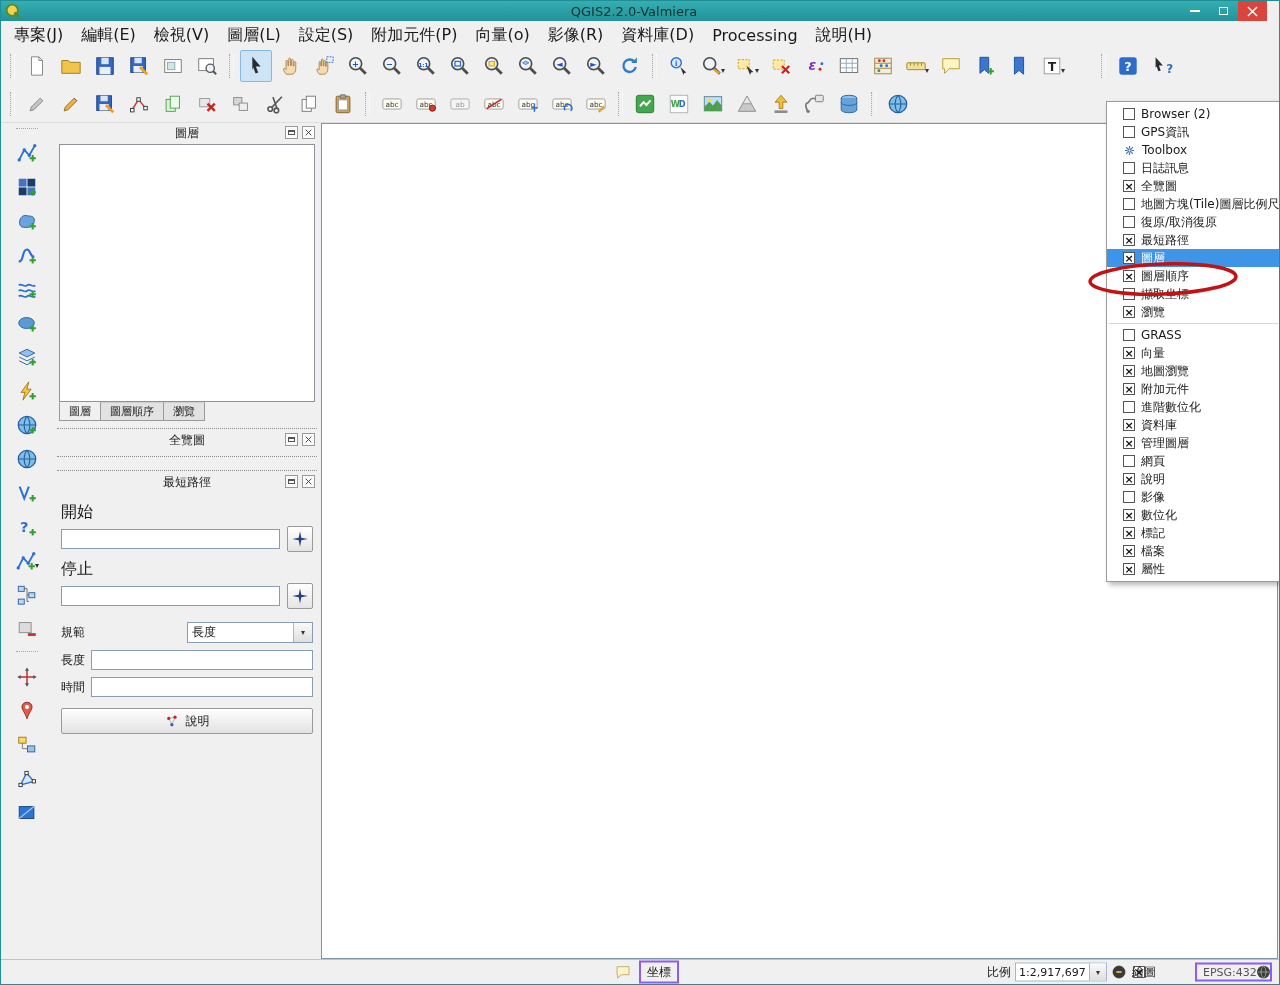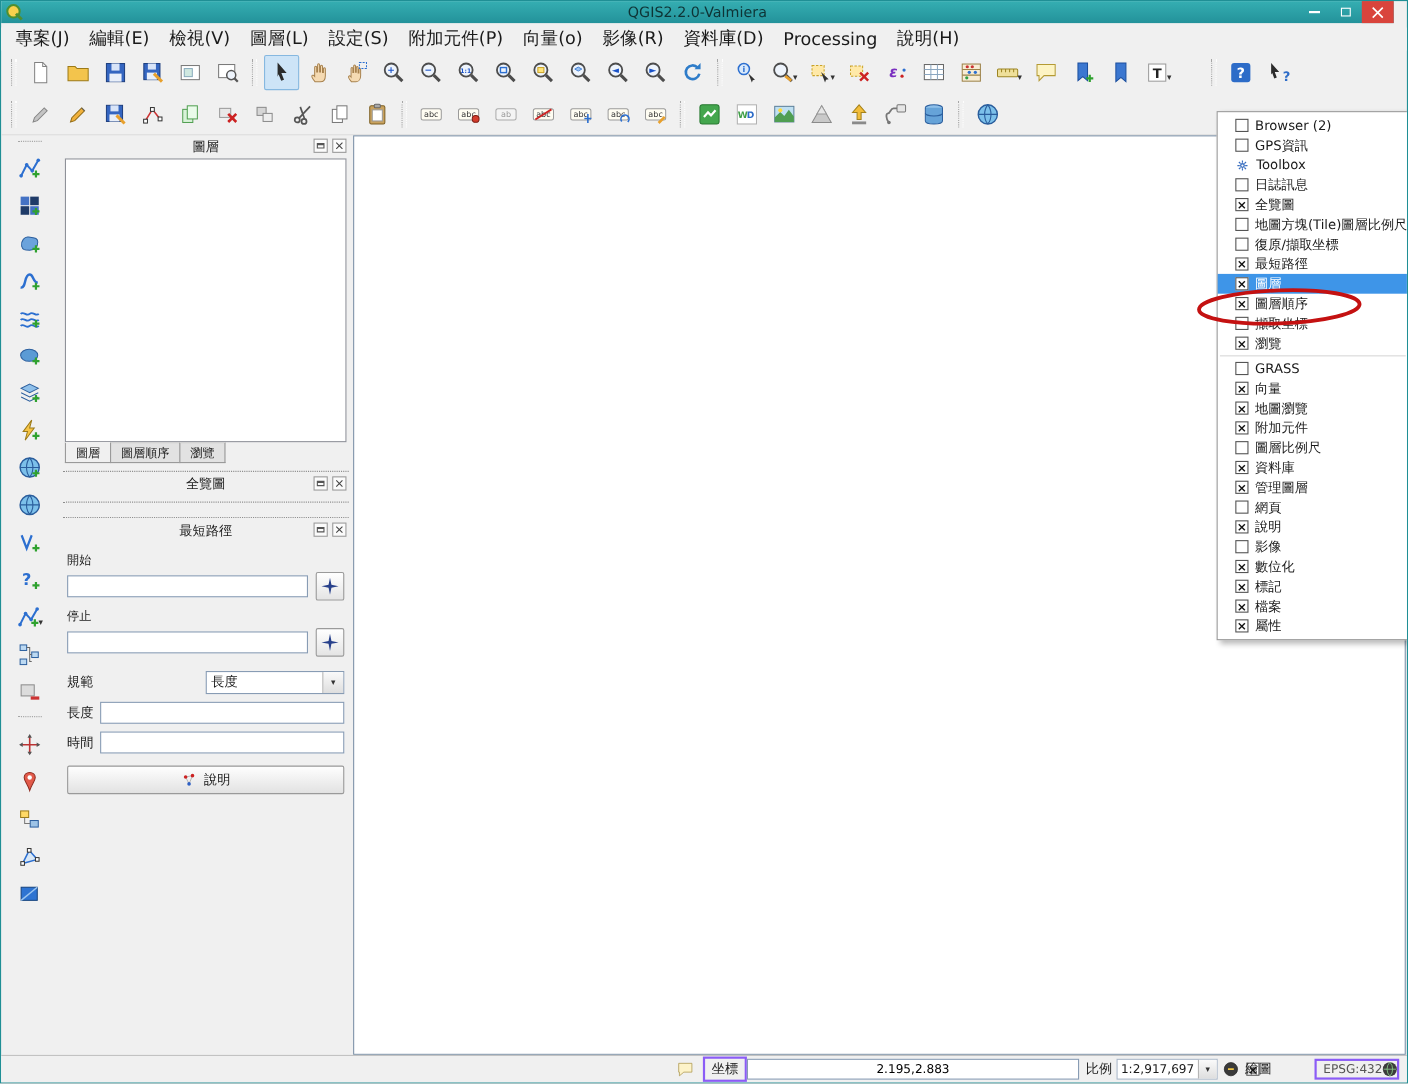--- a/index.html
+++ b/index.html
@@ -39,21 +39,21 @@
   .pbtn{width:13px;height:13px;border:1px solid #9a9a9a;background:#fbfbfb;display:flex;align-items:center;justify-content:center;font-size:9px;line-height:1;color:#444;box-sizing:border-box}
   .floatglyph{width:7px;height:5px;border:1px solid #555;border-top-width:2px;box-sizing:border-box}
   .layerlist{margin:2px 6px 0;height:256px;background:#fff;border:1px solid #8f9299}
   .ptabs{display:flex;margin:0 0 0 6px}
   .ptab{border:1px solid #9a9a9a;border-top:1px solid #cfcfcf;background:#e2e2e2;padding:1px 9px;font-size:11px;margin-right:-1px}
   .ptab.active{background:#f0f0f0;border-top-color:#f0f0f0}
   .dots{border-top:1px dotted #8d8d8d;margin:7px 4px 0}
   .gap6{height:6px}
   
   .sp{padding:4px 8px 0}
-  .sp-label{margin:7px 0 3px;font-size:11px}
+  .sp-label{margin:7px 0 3px;font-size:16px}
   .sp-row{display:flex;align-items:center;margin-bottom:2px}
   .inp{flex:1;height:20px;border:1px solid #889cb4;background:#fff;font:11px "DejaVu Sans",sans-serif;padding:0 3px;box-sizing:border-box}
   .capbtn{width:24px;height:24px;margin-left:7px;border:1px solid #9a9a9a;border-radius:2px;background:linear-gradient(#fff,#e4e4e4);display:flex;align-items:center;justify-content:center;flex:none}
   .crit{margin-top:13px}
   .combo{width:126px;height:21px;border:1px solid #889cb4;background:#fff;display:flex;align-items:center;margin-left:auto;box-sizing:border-box}
   .cval{flex:1;padding:0 4px;font-size:12px}
   .carrow{width:18px;align-self:stretch;border-left:1px solid #b5b5b5;background:linear-gradient(#fafafa,#dedede);display:flex;align-items:center;justify-content:center;font-size:8px;color:#333}
   .lt-row{display:flex;align-items:center;margin-top:7px}
   .lt-lab{width:30px;flex:none;font-size:12px}
   .sp-btnrow{display:flex;gap:11px;margin-top:15px}
@@ -919,21 +919,20 @@
 
   <div id="canvas"></div>
 
   <div id="statusbar">
     <span class="sb" id="sb-msg">
         <svg width="16" height="16" viewBox="0 0 24 24">
           <path d="M3 4h18v12H10l-6 5v-5H3z" fill="#fdf3c9" stroke="#a89347"></path>
         </svg>
       </span>
     <span class="sb sb-box" id="sb-coordlab">坐標</span>
-    <input class="sb inp" id="sb-coord" value="2.195,2.883" style="">
     <span class="sb" id="sb-scalelab">比例</span>
     <span class="sb scombo" id="sb-scale">
       <span class="cval">1:2,917,697</span>
       <span class="carrow">▾</span>
     </span>
     <span class="sb" id="sb-stop">
         <svg width="16" height="16" viewBox="0 0 24 24">
           <circle cx="12" cy="12" r="9" fill="#3a3a3a" stroke="#222"></circle>
           <path d="M8 12h8" stroke="#f2c744" stroke-width="2.5"></path>
         </svg>
@@ -974,21 +973,21 @@
       <div class="cm-item">
         <span class="cb">×</span>
         <span>全覽圖</span>
       </div>
       <div class="cm-item">
         <span class="cb"></span>
         <span>地圖方塊(Tile)圖層比例尺</span>
       </div>
       <div class="cm-item">
         <span class="cb"></span>
-        <span>復原/擷取坐標</span>
+        <span>復原/取消復原</span>
       </div>
       <div class="cm-item">
         <span class="cb">×</span>
         <span>最短路徑</span>
       </div>
       <div class="cm-item hl">
         <span class="cb">×</span>
         <span>圖層</span>
       </div>
       <div class="cm-item">
@@ -1015,21 +1014,21 @@
       <div class="cm-item">
         <span class="cb">×</span>
         <span>地圖瀏覽</span>
       </div>
       <div class="cm-item">
         <span class="cb">×</span>
         <span>附加元件</span>
       </div>
       <div class="cm-item">
         <span class="cb"></span>
-        <span>圖層比例尺</span>
+        <span>進階數位化</span>
       </div>
       <div class="cm-item">
         <span class="cb">×</span>
         <span>資料庫</span>
       </div>
       <div class="cm-item">
         <span class="cb">×</span>
         <span>管理圖層</span>
       </div>
       <div class="cm-item">

